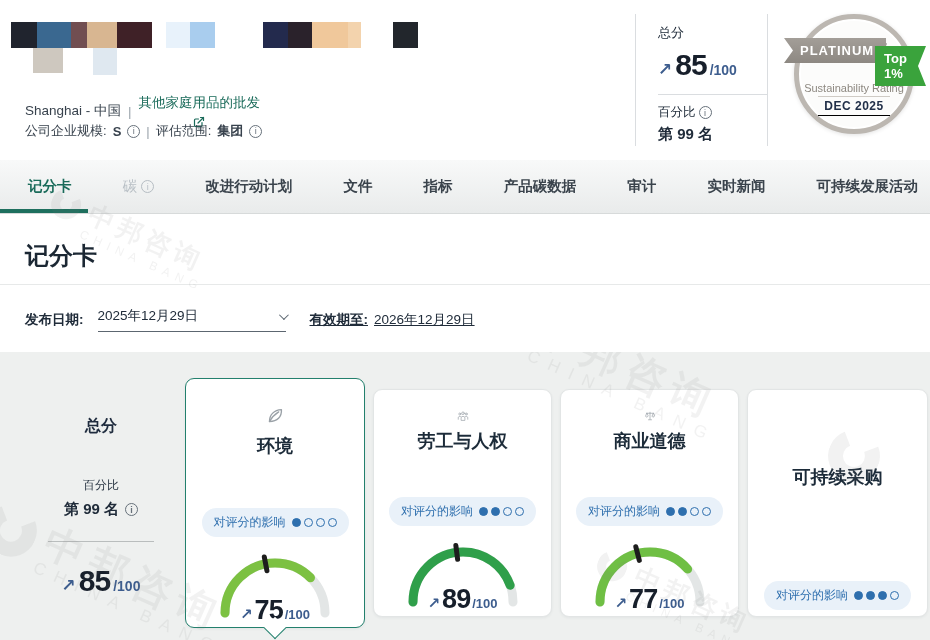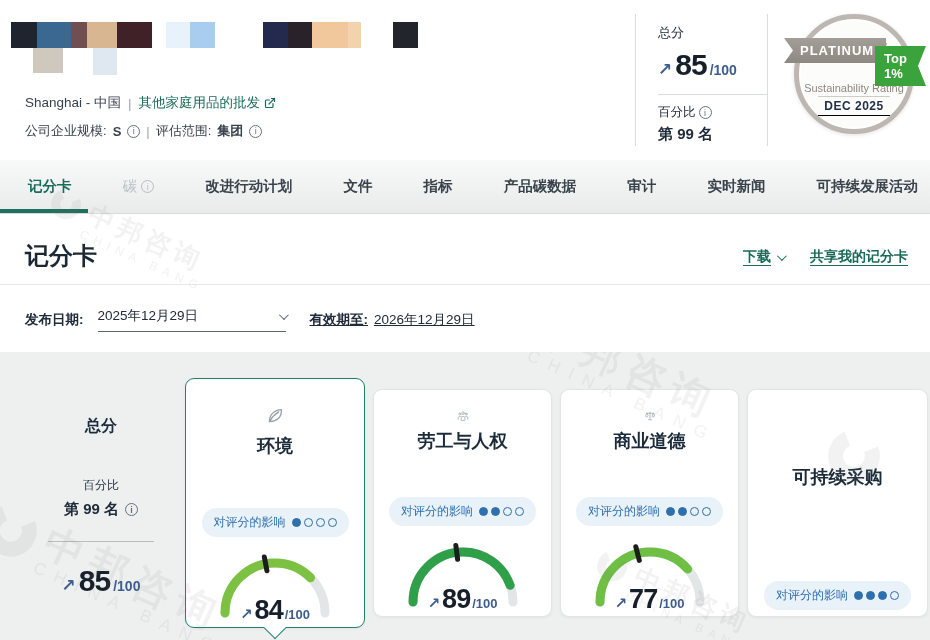--- a/index.html
+++ b/index.html
@@ -17,21 +17,21 @@
   .wm.small .ring{ width:30px;height:30px;border-width:9px; }
   .wm.small .wm-cn{ font-size:26px; letter-spacing:5px; }
   .wm.small .wm-en{ font-size:12px; letter-spacing:6px; }
 
   
   .header { position:absolute; left:0; top:0; width:930px; height:160px; background:#fff; z-index:10; }
   .blk { position:absolute; }
   .company-line1 { position:absolute; left:25px; top:94px; font-size:13.5px; color:#38424d;
                    display:flex; align-items:center; gap:7px; }
   .sep { color:#9aa3ab; }
-  .ind-link { color:#1a6b5a; display:inline-flex; align-items:center; gap:4px; cursor:pointer; }
+  .ind-link { color:#1a6b5a; display:inline-flex; align-items:center; gap:4px; cursor:pointer;flex-direction:column; }
   .company-line2 { position:absolute; left:25px; top:122px; font-size:13px; color:#38424d;
                    display:flex; align-items:center; gap:6px; }
   .bold { font-weight:bold; }
   .info-icon { display:inline-flex; width:13px; height:13px; border:1px solid #66707a; border-radius:50%;
                color:#66707a; font-size:9px; align-items:center; justify-content:center; flex:none; }
   .info-icon::after { content:"i"; font-style:normal; }
   .info-icon.light { border-color:#b6bdc3; color:#b6bdc3; }
 
   .overall-box { position:absolute; left:635px; top:14px; width:133px; height:132px;
                  border-left:1px solid #dadde0; border-right:1px solid #dadde0; padding-left:22px; }
@@ -257,29 +257,20 @@
         <span>实时新闻</span>
       </button>
     <button class="tab">
         <span>可持续发展活动</span>
       </button>
     <div class="active-underline"></div>
   </div>
 
   <div class="title-row">
     <div class="page-title">记分卡</div>
-    <div class="title-links">
-      <span class="tlink">
-        <span>下载</span>
-        <span class="chev"></span>
-      </span>
-      <span class="tlink">
-        <span>共享我的记分卡</span>
-      </span>
-    </div>
   </div>
 
   <div class="date-row">
     <div class="date-inner">
       <span class="date-label">发布日期:</span>
       <span class="date-select">
         <span>2025年12月29日</span>
         <span class="chev gray"></span>
       </span>
       <span class="valid-wrap">
@@ -324,21 +315,21 @@
           </span>
       </div>
       <div class="gauge-wrap">
         <svg width="130" height="78" viewBox="0 0 130 78">
           <path class="track" d="M15 64 A50 50 0 0 1 115 64" fill="none" stroke="#e3e6e6" stroke-width="9" stroke-linecap="round"></path>
           <path class="arc" d="M15 64 A50 50 0 0 1 115 64" fill="none" stroke-width="9" stroke-linecap="round" stroke="#7cc142" stroke-dasharray="117.80972450961724 999"></path>
           <line class="tick" stroke="#1d1d1d" stroke-width="5" stroke-linecap="round" x1="56.94260347281383" y1="21.761648218666387" x2="54.31926506861369" y2="8.00962670846475"></line>
         </svg>
         <div class="gauge-score">
           <span class="arrow">↗</span>
-          <span class="num">84</span>
+          <span class="num">75</span>
           <span class="den">/100</span>
         </div>
       </div>
       <div class="notch"></div>
     </div>
 
     <div class="card" style="left: 373px; top: 389px; width: 179px; height: 228px;">
 
       <svg class="cicon" width="30" height="30" viewBox="0 0 24 24" fill="none" stroke="currentColor" stroke-width="1.4" stroke-linecap="round" stroke-linejoin="round">
         <circle cx="12" cy="6.5" r="2.6"></circle>

